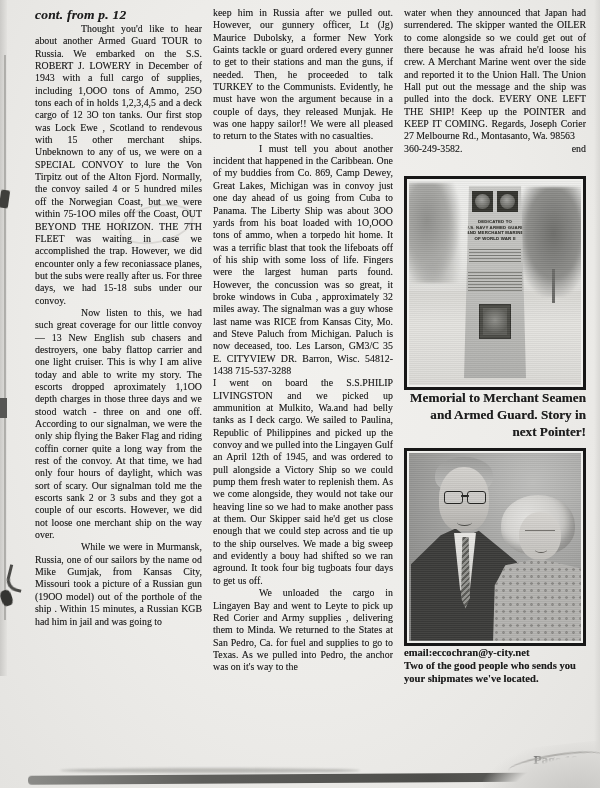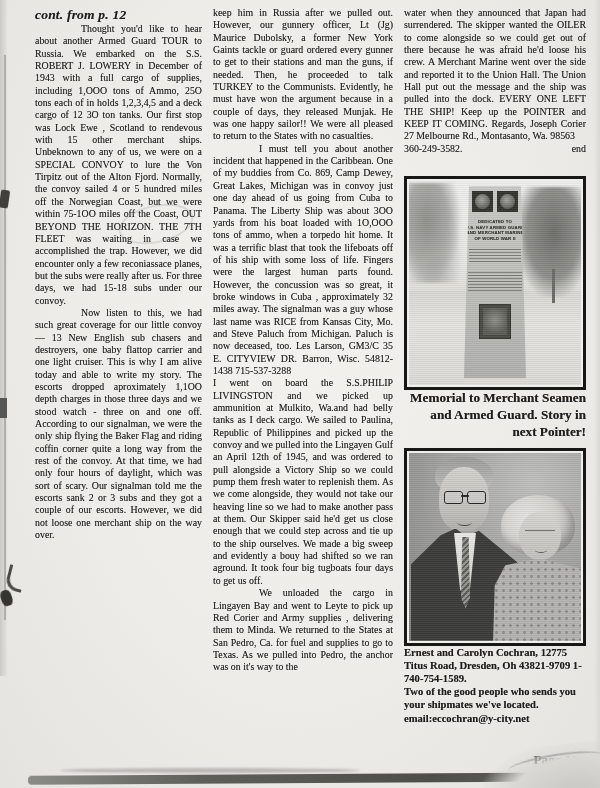--- a/index.html
+++ b/index.html
@@ -132,20 +132,21 @@
 </style>
 </head>
 <body>
 
 <div class="page">
 
   <div class="col" id="col1">
     <p class="cont-note">cont. from p. 12</p>
     <p class="gap indent">Thought you'd like to hear about another  Armed Guard TOUR to Russia. We embarked on the S.S. ROBERT  J. LOWERY in December of 1943 with a full cargo of supplies, including 1,OOO tons of Ammo, 25O tons each of in holds 1,2,3,4,5 and a deck cargo of 12 3O ton tanks. Our first stop was Lock Ewe , Scotland to rendevous with 15 other merchant ships. Unbeknown to any of us, we were on a SPECIAL CONVOY to lure the Von Tirpitz out of the Alton Fjord. Normally, the convoy sailed 4 or 5 hundred miles off the Norwegian  Coast, but we were within 75-1OO miles off the Coast, OUT BEYOND THE HORIZON. THE 7TH FLEET  was waiting in case we accomplished the trap. However, we did encounter only a few reconiassace planes, but the subs were really after us. For three days, we had 15-18 subs under our convoy.</p>
     <p class="indent">Now listen to this, we had such great coverage for our little convoy — 13 New English sub chasers and destroyers, one baby flattop carrier and one light cruiser. This is why I am alive today and able to write my story. The escorts dropped aproximately 1,1OO depth charges in those three days and we stood watch - three on and one off. According to our signalman, we were the only ship flying the Baker Flag and riding coffin corner  quite a long way from the rest of the convoy. At that time, we had only four hours of daylight, which was sort of scary. Our signalman told me the escorts sank 2 or 3 subs and they got a couple of our escorts. However, we did not loose one merchant ship on the way over.</p>
+    <p class="indent">While we were in Murmansk, Russia, one of our sailors by the name od Mike Gumjak, from Kansas City, Missouri  took a picture of a Russian gun (19OO model) out of the porthole of the ship . Within 15 minutes,  a Russian KGB had him in jail and was going to</p>
   </div>
 
   <div class="col" id="col2">
     <p>keep him in Russia after we pulled out. However, our gunnery officer, Lt (Jg) Maurice Dubolsky, a former New York Gaints tackle or guard ordered every gunner to get to their stations and man the guns, if needed. Then, he proceeded to talk TURKEY to the Communists. Evidently, he must have won the argument because in a couple of days, they released Munjak. He was one happy sailor!! We were all pleased to return to the States with no casualties.</p>
     <p class="indent">I must tell you about another incident that happened in the Caribbean. One of my buddies from Co. 869, Camp Dewey, Great Lakes, Michigan was in convoy just one day ahead of us going from Cuba to Panama. The Liberty Ship was about 3OO yards from his boat loaded with 1O,OOO tons of ammo, when a torpedo hit home. It was a terrific blast that took the lifeboats off of his ship with some loss of life. Fingers were the largest human parts found. However, the concussion was so great, it broke windows in Cuba , approximately 32 miles away. The signalman was a guy whose last name was  RICE from Kansas City, Mo. and Steve Paluch from Michigan. Paluch is now deceased, too. Les Larson, GM3/C  35 E. CITYVIEW DR. Barron, Wisc. 54812-1438  715-537-3288</p>
     <p class="gap">I went on board the S.S.PHILIP LIVINGSTON and we picked up ammunition at Mulkito, Wa.and had belly tanks as I deck cargo.  We sailed to Paulina, Republic of Philippines and picked up the convoy and we pulled into the Lingayen Gulf an April 12th of 1945, and was ordered to pull alongside a Victory Ship so we could pump them fresh water to replenish them. As we come alongside, they would not take our heaving line so we had to make another pass at them. Our Skipper said he'd get us close enough that we could step across and tie up to the ship ourselves.  We made a big sweep and evidently a bouy had shifted so we ran aground.  It took four big tugboats four days to get us off.</p>
     <p class="indent">We unloaded the cargo in Lingayen Bay and went to Leyte to pick up Red Corier and Army supplies , delivering them to Minda. We returned to the States at San Pedro, Ca. for fuel and supplies to go to Texas. As we pulled into Pedro, the anchor was on it's way to the</p>
   </div>
 
   <div class="col" id="col3">
@@ -200,23 +201,22 @@
         <div class="woman">
           <div class="woman-hair"></div>
           <div class="woman-face"></div>
           <div class="woman-glasses"></div>
           <div class="woman-smile"></div>
           <div class="woman-dress"></div>
         </div>
         <div class="photo-noise"></div>
       </div>
     </div>
-    <p class="caption-sm">Ernest and Carolyn Cochran, 12775 Titus Road, Dresden, Oh 43821-9709 1-740-754-1589.</p>
+    <p class="caption-sm" style="margin-top:0;">email:eccochran@y-city.net</p>
     <p class="caption-sm" style="margin-top:0;">Two of the good people who sends you your shipmates we've located.</p>
-    <p class="caption-sm" style="margin-top:0;">email:eccochran@y-city.net</p>
   </div>
 
   <div class="page-num">Page 19</div>
 
   <div class="artifact edge-strip"></div>
   <div class="artifact edge-line"></div>
   <div class="artifact edge-right"></div>
   <div class="artifact smudge1"></div>
   <div class="artifact smudge2"></div>
   <div class="artifact smudge3"></div>

